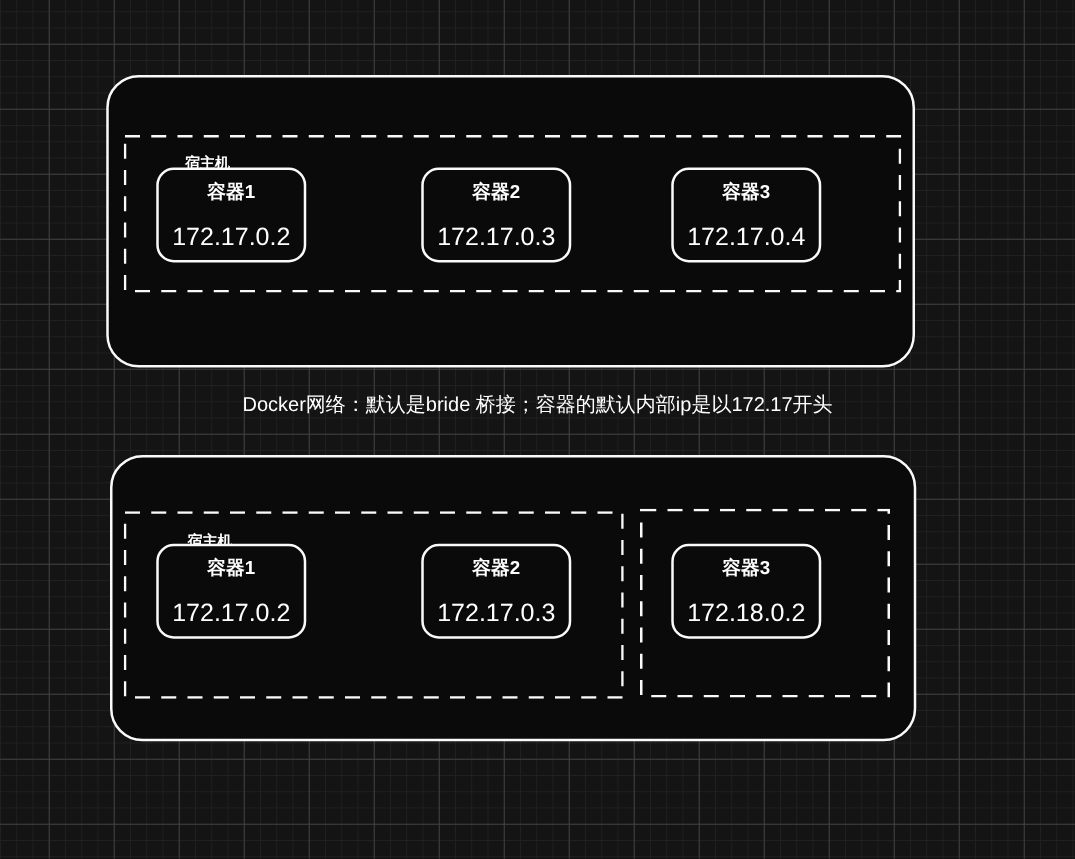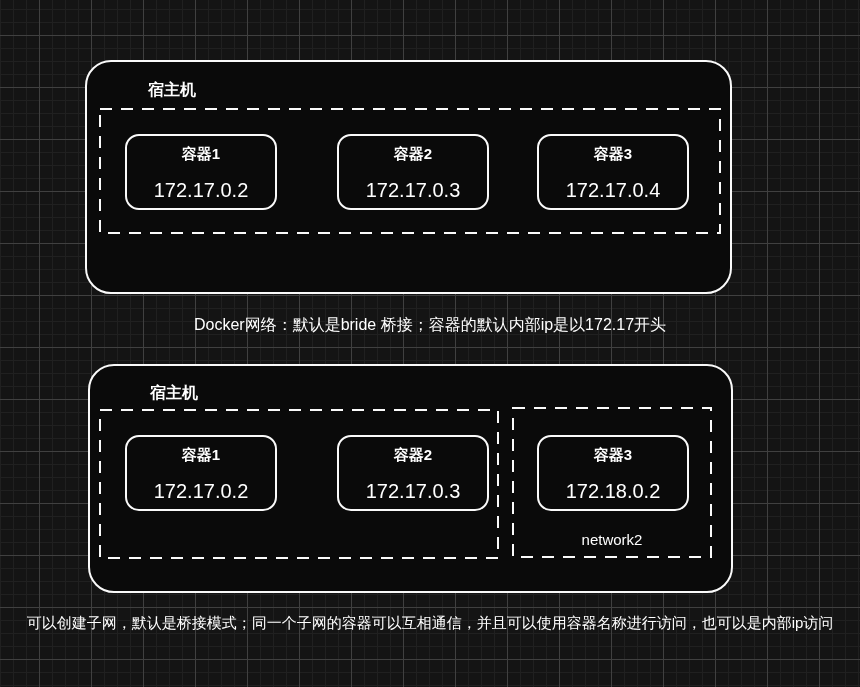--- a/index.html
+++ b/index.html
@@ -28,35 +28,36 @@
   .host-box {
     position: absolute;
     background: #0a0a0a;
     border: 2px solid #fafafa;
     border-radius: 26px;
     box-sizing: border-box;
   }
 
   .host-label {
     position: absolute;
-    font-size: 16px;
+    font-size: 12px;
     line-height: 18px;
     font-weight: 600;
     color: #ffffff;
     white-space: nowrap;
+    margin-top: 40px;
   }
 
   .dashed-rect {
     position: absolute;
     display: block;
   }
 
   .container-box {
     position: absolute;
-    width: 152px;
+    width: 120px;
     height: 76px;
     background: #0a0a0a;
     border: 2px solid #fafafa;
     border-radius: 14px;
     box-sizing: border-box;
     display: flex;
     flex-direction: column;
     align-items: center;
     justify-content: center;
     gap: 18px;
@@ -149,17 +150,15 @@
     <div class="c-name">容器2</div>
     <div class="c-ip">172.17.0.3</div>
   </div>
 
   <div class="container-box" style="left:537px; top:435px;">
     <div class="c-name">容器3</div>
     <div class="c-ip">172.18.0.2</div>
   </div>
 
 
-  <div class="network-label" style="left:512px; top:531px; width:200px;">network2</div>
 
-  <div class="caption caption-2">可以创建子网，默认是桥接模式；同一个子网的容器可以互相通信，并且可以使用容器名称进行访问，也可以是内部ip访问</div>
 
 </div>
 
 </body></html>

